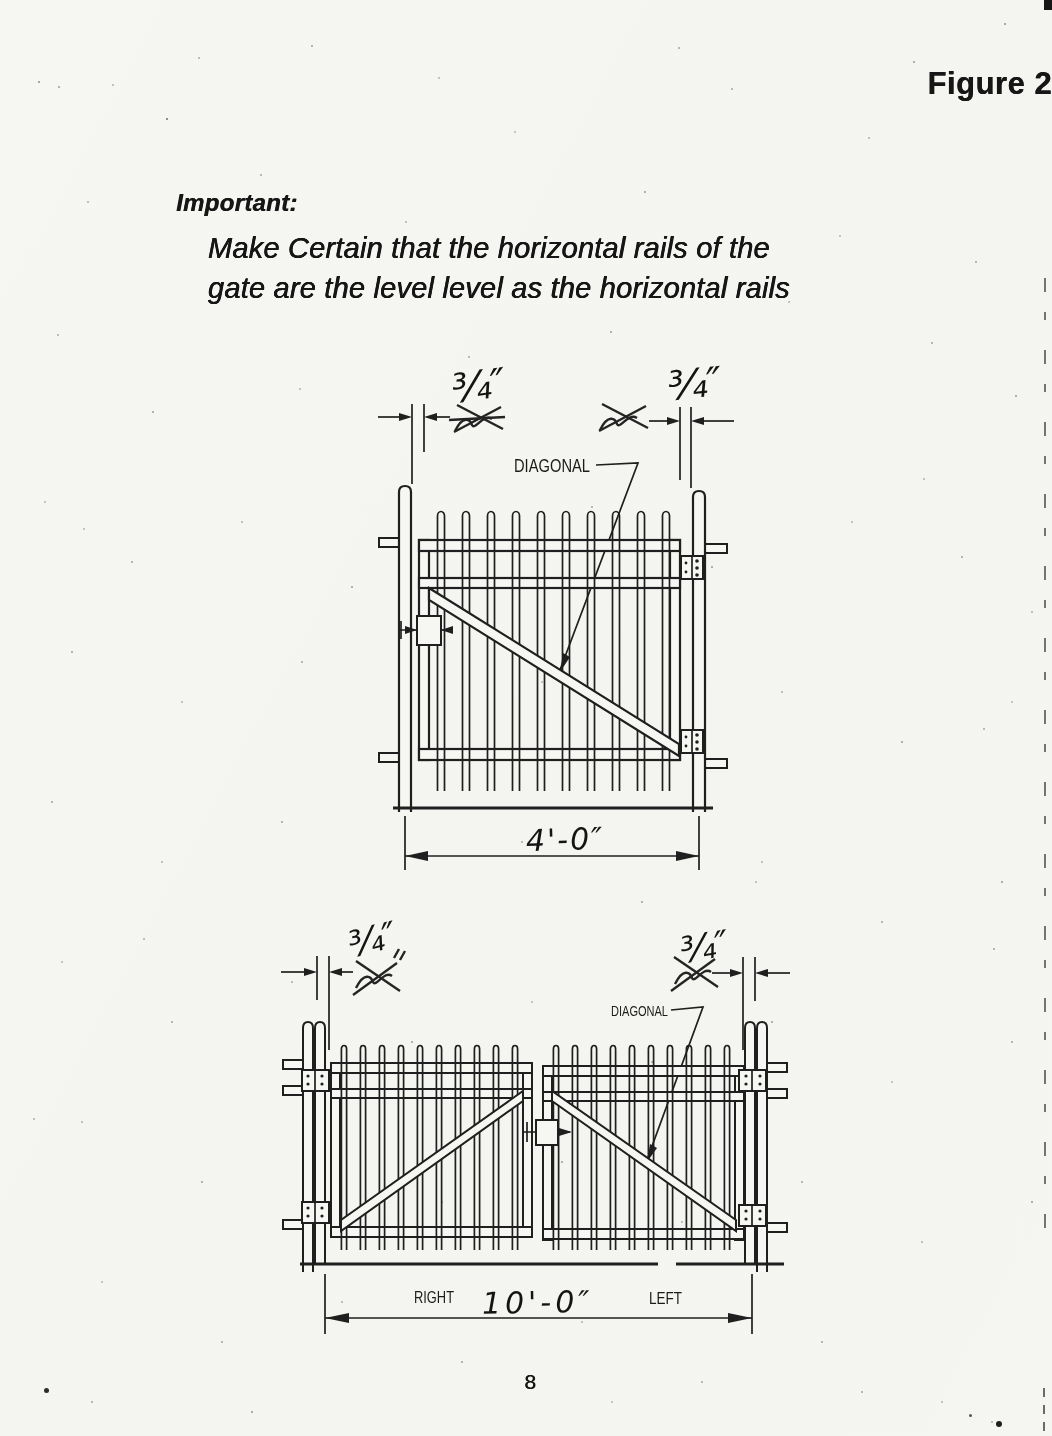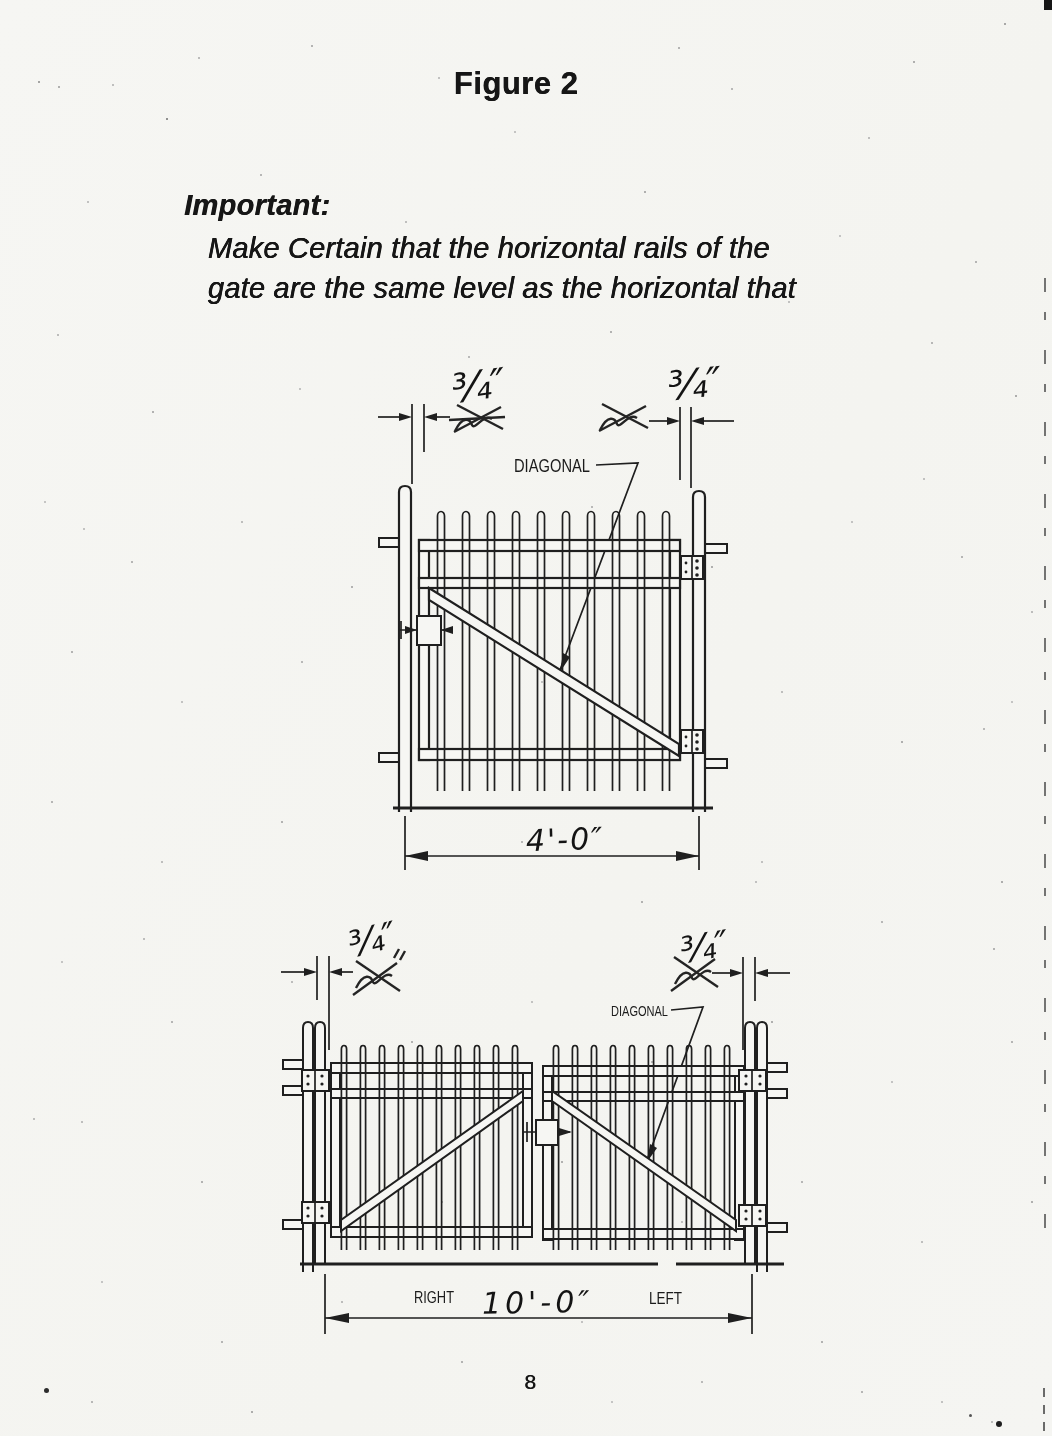--- a/index.html
+++ b/index.html
@@ -3,27 +3,27 @@
 <meta charset="utf-8">
 <style>
   html,body{margin:0;padding:0;background:#888;}
   .page{
     position:relative;width:1052px;height:1436px;overflow:hidden;
     background:linear-gradient(118deg,#f6f6f3 0%,#f4f4f0 60%,#f5f5f2 100%);
     font-family:"Liberation Sans",sans-serif;color:#161616;
   }
   .page *{box-sizing:border-box;}
   .figure-title{
-    position:absolute;top:66px;left:0;width:1052px;text-align:center;text-indent:-20px;
+    position:absolute;top:66px;left:0;width:1052px;text-align:right;text-indent:-20px;
     font-size:31px;font-weight:700;letter-spacing:.5px;
     text-shadow:.4px 0 currentColor;
   }
   .important-heading{
-    position:absolute;top:189px;left:184px;
-    font-size:29px;font-weight:700;font-style:italic;letter-spacing:.3px;
+    position:absolute;top:189px;left:176px;
+    font-size:24px;font-weight:700;font-style:italic;letter-spacing:.3px;
     text-shadow:.4px 0 currentColor;
   }
   .note-lines{
     position:absolute;top:229px;left:208px;
     font-size:29px;line-height:39.5px;letter-spacing:.2px;
     text-shadow:.35px 0 currentColor,-.2px 0 currentColor;
     font-style:italic;
   }
   .page-number{
     position:absolute;top:1370px;left:0;width:1052px;text-align:center;text-indent:8px;
@@ -87,21 +87,21 @@
 <body>
 
 <div class="page">
 
   <div class="speckles"></div>
 
   <div class="figure-title">Figure 2</div>
   <div class="important-heading">Important:</div>
   <div class="note-lines">
     <div>Make Certain that the horizontal rails of the</div>
-    <div>gate are the same level as the horizontal that</div>
+    <div>gate are the level level as the horizontal rails</div>
   </div>
 
   <svg style="left:370px;top:348px;" width="390" height="530" viewBox="370 348 390 530">
 
     <g>
       <line class="thin" x1="378" y1="417" x2="400" y2="417"></line>
       <polygon class="fillb" points="412,417 399,413 399,421"></polygon>
       <line class="thin" x1="412" y1="404" x2="412" y2="484"></line>
       <line class="thin" x1="424" y1="404" x2="424" y2="452"></line>
       <polygon class="fillb" points="424,417 437,413 437,421"></polygon>

